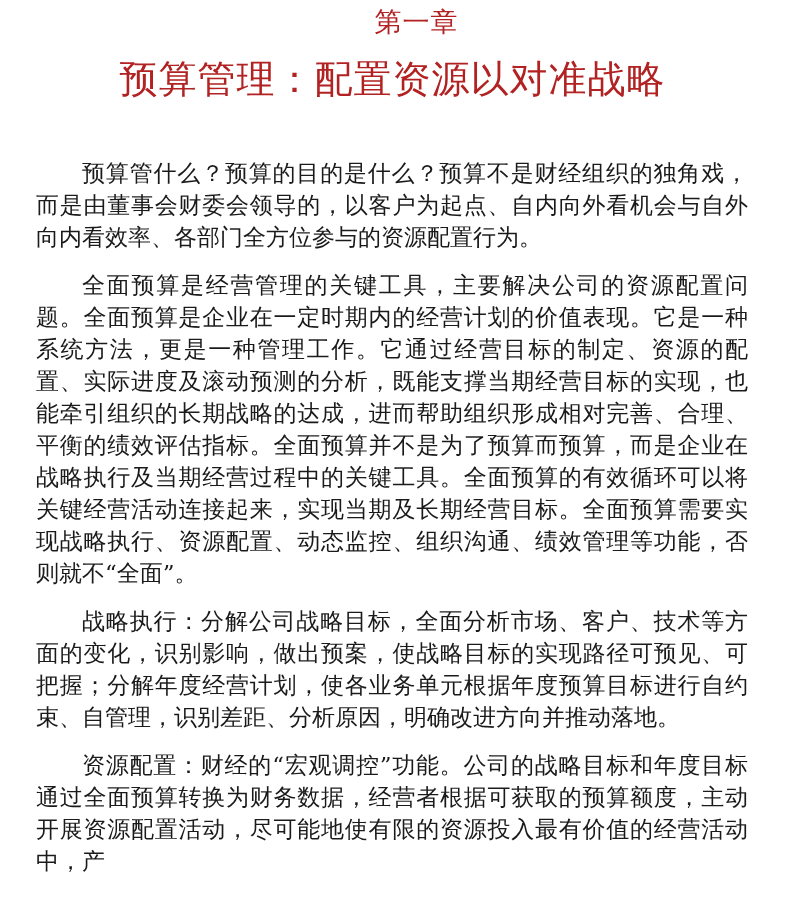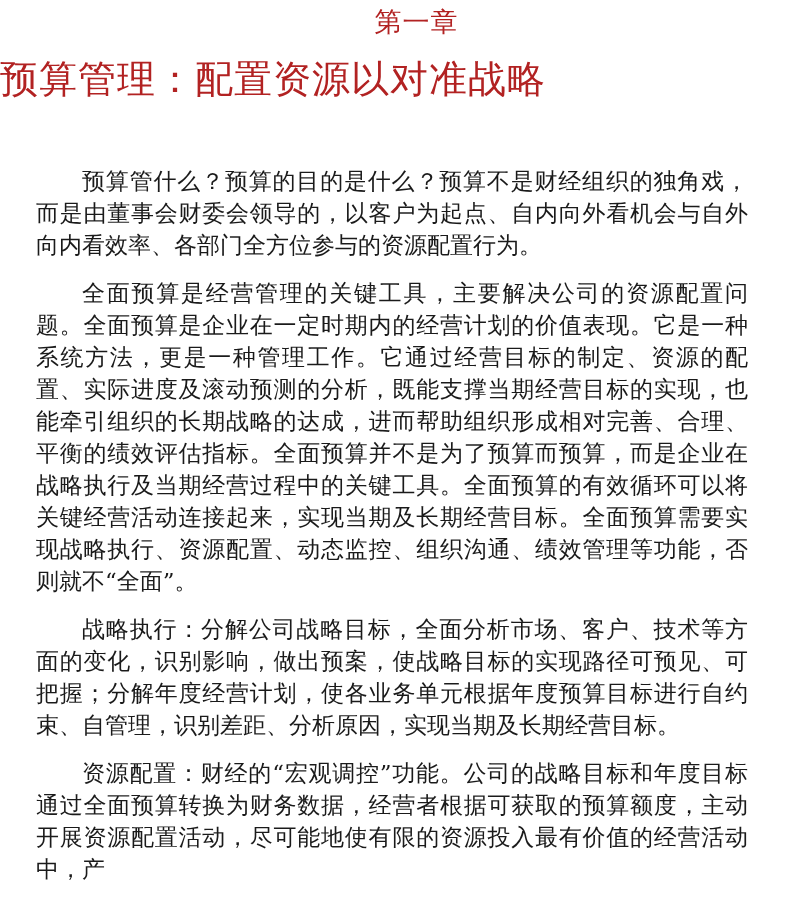--- a/index.html
+++ b/index.html
@@ -32,47 +32,48 @@
       line-height: 36px;
       color: #b22222;
       letter-spacing: 1px;
       padding-left: 8px;
     }
     .chapter-title {
       position: absolute;
       top: 55px;
       left: 0;
       width: 785px;
+      text-align: center;
       font-size: 38px;
       line-height: 48px;
       color: #b22222;
       letter-spacing: 1px;
     }
     .body {
       position: absolute;
       top: 157px;
       left: 36px;
       width: 712px;
     }
     .para {
-      margin: 8px 0 16px 0;
+      margin: 0 0 16px 0;
       font-size: 23px;
       line-height: 32px;
       text-indent: 46px;
       text-align: justify;
       text-justify: inter-character;
       word-break: break-all;
     }
   </style>
 </head>
 <body>
 
 <div class="page">
   <div class="chapter-label">第一章</div>
   <div class="chapter-title">预算管理：配置资源以对准战略</div>
 
   <div class="body">
     <p class="para">预算管什么？预算的目的是什么？预算不是财经组织的独角戏，而是由董事会财委会领导的，以客户为起点、自内向外看机会与自外向内看效率、各部门全方位参与的资源配置行为。</p>
     <p class="para">全面预算是经营管理的关键工具，主要解决公司的资源配置问题。全面预算是企业在一定时期内的经营计划的价值表现。它是一种系统方法，更是一种管理工作。它通过经营目标的制定、资源的配置、实际进度及滚动预测的分析，既能支撑当期经营目标的实现，也能牵引组织的长期战略的达成，进而帮助组织形成相对完善、合理、平衡的绩效评估指标。全面预算并不是为了预算而预算，而是企业在战略执行及当期经营过程中的关键工具。全面预算的有效循环可以将关键经营活动连接起来，实现当期及长期经营目标。全面预算需要实现战略执行、资源配置、动态监控、组织沟通、绩效管理等功能，否则就不“全面”。</p>
-    <p class="para">战略执行：分解公司战略目标，全面分析市场、客户、技术等方面的变化，识别影响，做出预案，使战略目标的实现路径可预见、可把握；分解年度经营计划，使各业务单元根据年度预算目标进行自约束、自管理，识别差距、分析原因，实现当期及长期经营目标。</p>
+    <p class="para">战略执行：分解公司战略目标，全面分析市场、客户、技术等方面的变化，识别影响，做出预案，使战略目标的实现路径可预见、可把握；分解年度经营计划，使各业务单元根据年度预算目标进行自约束、自管理，识别差距、分析原因，明确改进方向并推动落地。</p>
     <p class="para">资源配置：财经的“宏观调控”功能。公司的战略目标和年度目标通过全面预算转换为财务数据，经营者根据可获取的预算额度，主动开展资源配置活动，尽可能地使有限的资源投入最有价值的经营活动中，产</p>
   </div>
 </div>
 
 </body></html>

